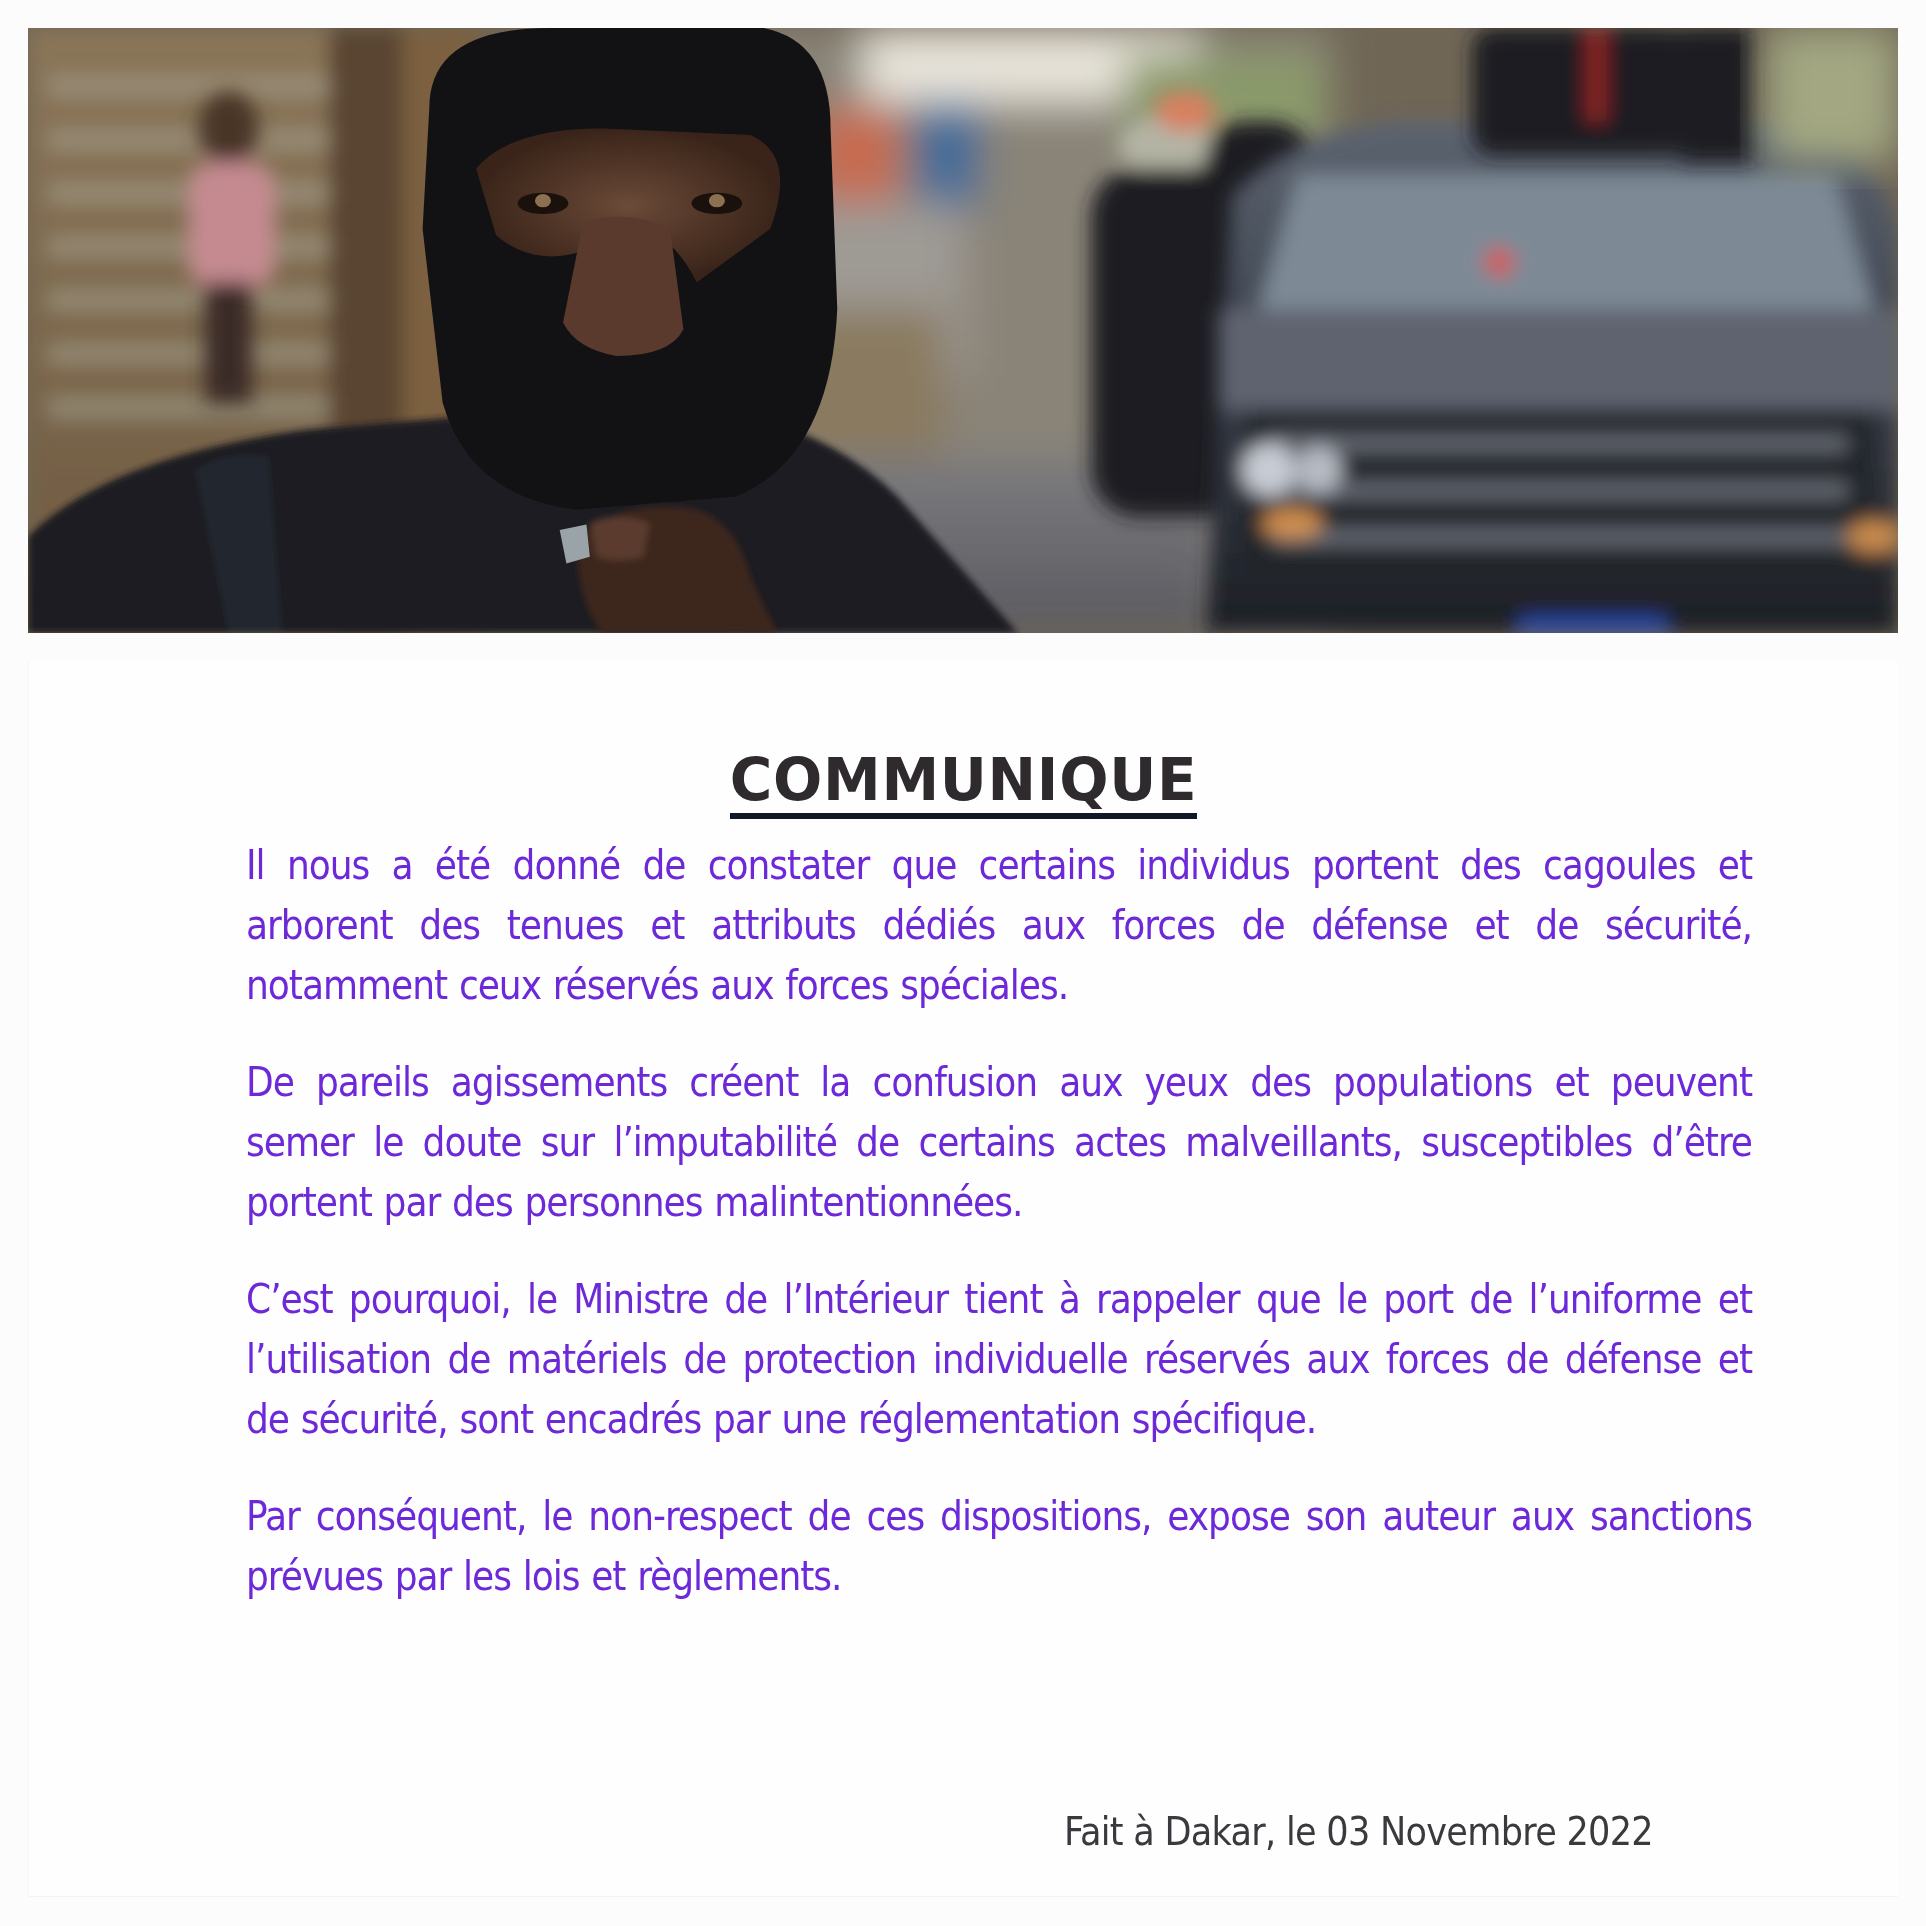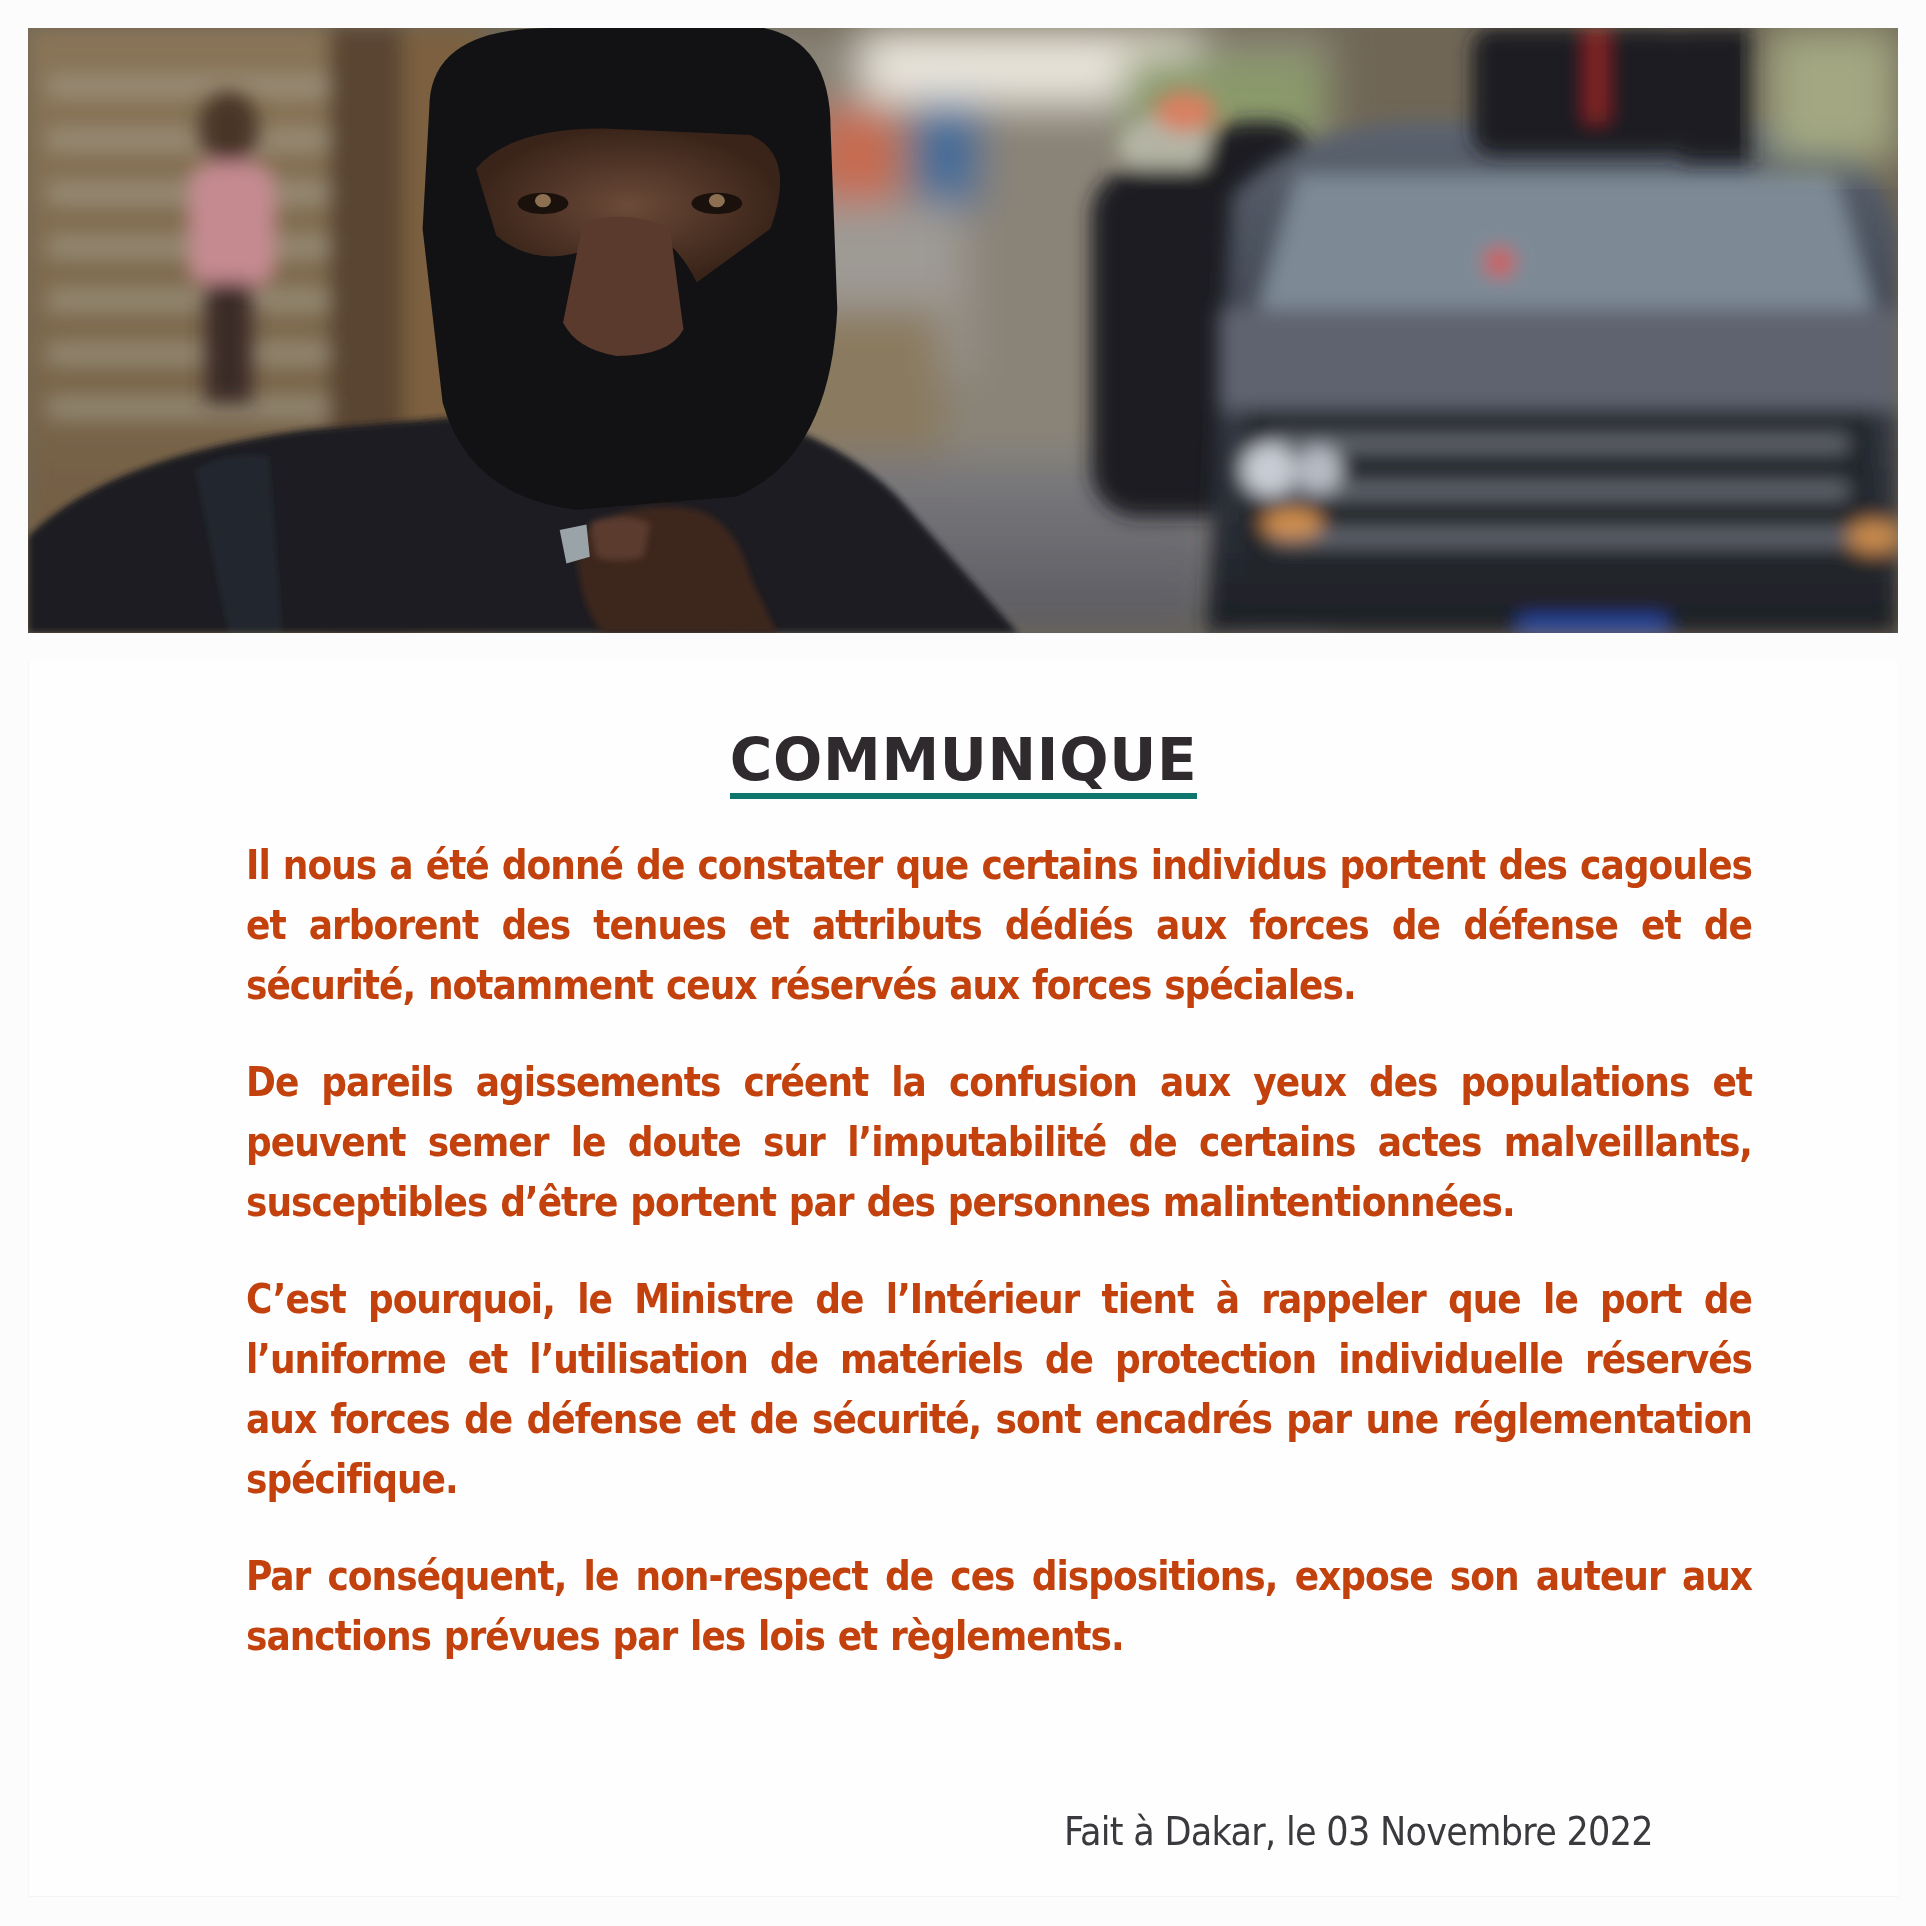--- a/index.html
+++ b/index.html
@@ -48,34 +48,34 @@
       font-family: "DejaVu Sans", sans-serif;
       font-weight: bold;
       font-size: 58px;
       letter-spacing: 0.7px;
       color: #2e2a2d;
       line-height: 1;
     }
     .doc-title span {
       display: inline-block;
       padding-bottom: 4px;
-      border-bottom: 6px solid #0f766e;
+      border-bottom: 6px solid #0f172a;
+      margin-top: 20px;
     }
     .doc-body {
       position: absolute;
       left: 217px;
       width: 1506px;
       top: 174px;
-      color: #c2410c;
+      color: #6d28d9;
       font-family: "DejaVu Sans Condensed", "DejaVu Sans", sans-serif;
       font-size: 40px;
       line-height: 60px;
       letter-spacing: -1px;
       word-spacing: 1.3px;
-      font-weight: bold;
     }
     .doc-body p {
       margin: 0 0 37px 0;
       text-align: justify;
       text-align-last: left;
     }
     .signature {
       position: absolute;
       left: 1035px;
       top: 1148px;

